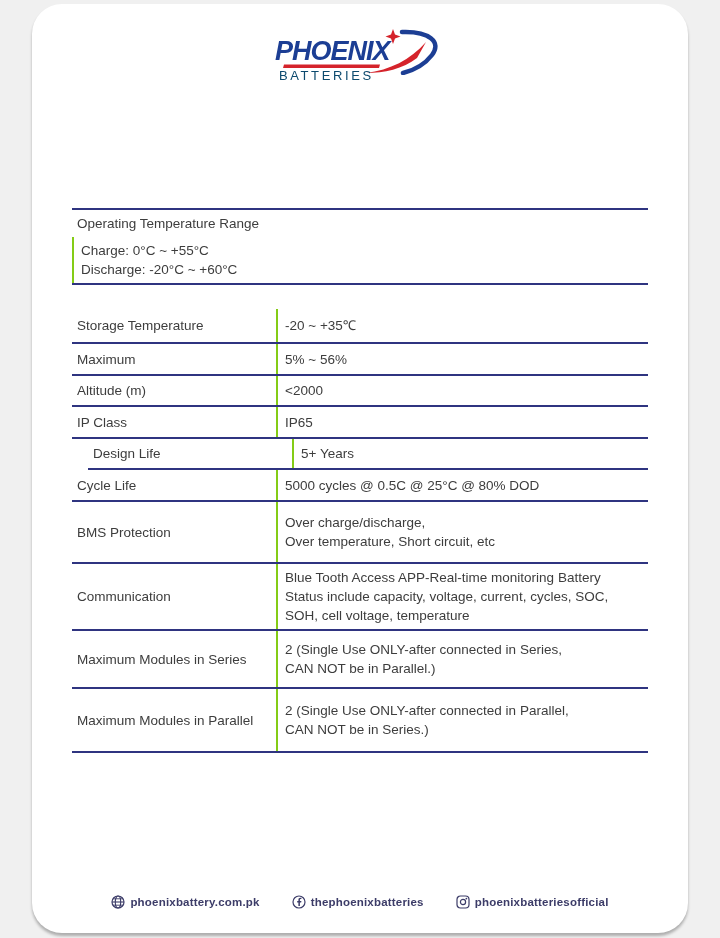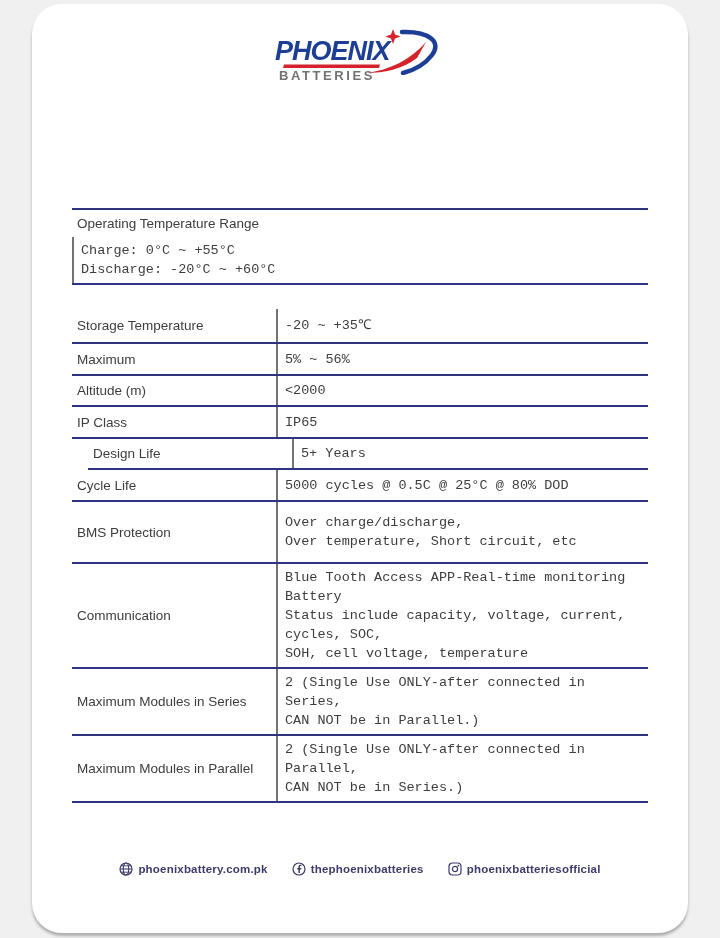--- a/index.html
+++ b/index.html
@@ -16,22 +16,22 @@
     border-radius:30px;
   }
   
   .logo{
     position:absolute;top:25px;left:50%;transform:translateX(-50%);
     width:172px;text-align:left;
   }
   .logo svg{display:block;}
   .logo-sub{
     margin-top:-7px;padding-left:5px;
-    font-size:13px;font-weight:bold;letter-spacing:2.6px;
-    color:#737373;
+    font-size:13px;font-weight:normal;letter-spacing:2.6px;
+    color:#0c4a6e;
   }
   
   .spec-table{
     position:absolute;left:40px;top:204px;width:576px;
     border-top:2px solid #2f3480;
   }
   .spec-row{
     display:flex;box-sizing:border-box;
     border-bottom:2px solid #2f3480;
     color:#3d3d3d;font-size:13.5px;line-height:19px;
@@ -47,30 +47,29 @@
   .spec-row:nth-child(9){min-height:67px;}
   .spec-row:nth-child(10){min-height:58px;}
   .spec-row:nth-child(11){min-height:64px;}
   .spec-label{
     width:204px;box-sizing:border-box;flex:none;
     display:flex;align-items:center;
     padding:4px 8px 4px 5px;
   }
   .spec-value{
     flex:1;box-sizing:border-box;
-    border-left:2px solid #737373;
+    border-left:2px solid #84cc16;
     display:flex;align-items:center;
     padding:4px 6px 4px 7px;
     white-space:pre-line;
-    font-family:Liberation Mono, monospace;
   }
   
   .footer{
-    position:absolute;left:0;right:0;top:858px;
-    display:flex;justify-content:center;align-items:center;gap:24px;
+    position:absolute;left:0;right:0;top:891px;
+    display:flex;justify-content:center;align-items:center;gap:32px;
   }
   .footer-item{
     display:flex;align-items:center;gap:5px;
     color:#3c3c68;font-size:11.5px;font-weight:bold;letter-spacing:0.2px;
   }
   .footer-item svg{display:block;}
 </style>
 </head>
 <body>
 

